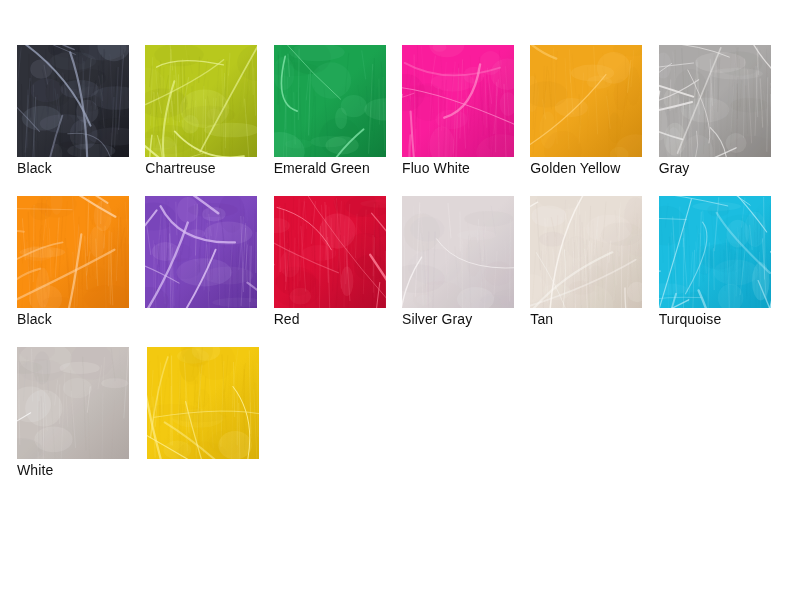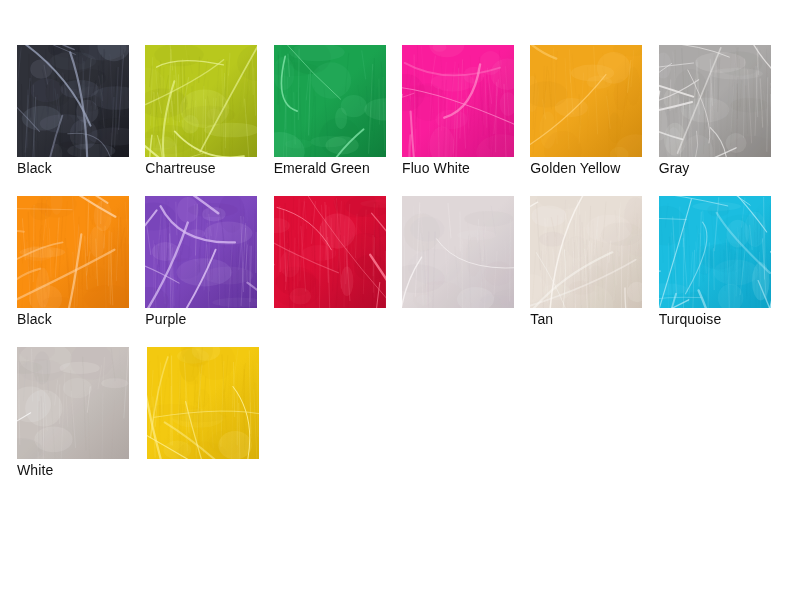--- a/index.html
+++ b/index.html
@@ -857,21 +857,20 @@
             <path d="M42.8 26.5 Q15.6 105.6 -35.6 166.7" fill="none" stroke="#ddc3f5" stroke-width="2.31" opacity="0.72" stroke-linecap="round"></path>
             <path d="M97.0 -2.3 Q23.0 -41.6 -51.9 -53.8" fill="none" stroke="#ddc3f5" stroke-width="1.10" opacity="0.60" stroke-linecap="round"></path>
             <path d="M70.6 53.7 Q44.1 118.7 -5.5 179.8" fill="none" stroke="#ddc3f5" stroke-width="1.87" opacity="0.83" stroke-linecap="round"></path>
             <path d="M89.9 46.3 Q35.0 48.7 15.6 10.3" fill="none" stroke="#ddc3f5" stroke-width="2.34" opacity="0.75" stroke-linecap="round"></path>
             <path d="M11.6 14.4 Q-27.9 66.7 -63.9 90.7" fill="none" stroke="#ddc3f5" stroke-width="1.99" opacity="0.78" stroke-linecap="round"></path>
             <path d="M34.1 87.1 Q-22.5 55.3 -49.7 60.0" fill="none" stroke="#ddc3f5" stroke-width="1.06" opacity="0.56" stroke-linecap="round"></path>
             <path d="M102.4 86.6 Q153.0 123.3 205.3 185.0" fill="none" stroke="#ddc3f5" stroke-width="2.12" opacity="0.51" stroke-linecap="round"></path>
             <rect x="0" y="0" width="112" height="112" fill="#ddc3f5" opacity="0.045"></rect>
           </svg>
         </div>
-        <div class="swatch-label">Purple</div>
       </div>
       <div class="swatch-cell">
         <div class="swatch-tile" style="background: rgb(221, 10, 51);">
           <svg class="fiber-svg" viewBox="0 0 112 112" preserveAspectRatio="none" xmlns="http://www.w3.org/2000/svg">
             <defs>
               <linearGradient id="g11" x1="0" y1="0" x2="1" y2="1">
                 <stop offset="0%" stop-color="#dd0a33"></stop>
                 <stop offset="48%" stop-color="#dd0a33"></stop>
                 <stop offset="100%" stop-color="#b00526"></stop>
               </linearGradient>
@@ -965,20 +964,21 @@
             <path d="M105.8 86.4 Q95.5 161.6 96.3 238.8" fill="none" stroke="#ff7d95" stroke-width="1.03" opacity="0.67" stroke-linecap="round"></path>
             <path d="M-0.4 68.6 Q-79.5 63.1 -147.0 54.0" fill="none" stroke="#ff7d95" stroke-width="1.70" opacity="0.84" stroke-linecap="round"></path>
             <path d="M97.7 17.3 Q138.8 65.4 166.4 115.6" fill="none" stroke="#ff7d95" stroke-width="1.30" opacity="0.68" stroke-linecap="round"></path>
             <path d="M-6.4 17.4 Q5.0 60.7 -23.0 112.7" fill="none" stroke="#ff7d95" stroke-width="1.18" opacity="0.53" stroke-linecap="round"></path>
             <path d="M96.2 58.8 Q119.8 94.0 151.8 145.8" fill="none" stroke="#ff7d95" stroke-width="2.38" opacity="0.85" stroke-linecap="round"></path>
             <path d="M112.6 102.4 Q60.9 43.7 24.9 -14.2" fill="none" stroke="#ff7d95" stroke-width="0.76" opacity="0.61" stroke-linecap="round"></path>
             <path d="M3.0 11.4 Q39.5 21.1 57.4 53.8" fill="none" stroke="#ff7d95" stroke-width="0.95" opacity="0.84" stroke-linecap="round"></path>
             <rect x="0" y="0" width="112" height="112" fill="#ff7d95" opacity="0.045"></rect>
           </svg>
         </div>
+        <div class="swatch-label">Red</div>
       </div>
       <div class="swatch-cell">
         <div class="swatch-tile" style="background: rgb(222, 214, 215);">
           <svg class="fiber-svg" viewBox="0 0 112 112" preserveAspectRatio="none" xmlns="http://www.w3.org/2000/svg">
             <defs>
               <linearGradient id="g12" x1="0" y1="0" x2="1" y2="1">
                 <stop offset="0%" stop-color="#ded6d7"></stop>
                 <stop offset="48%" stop-color="#ded6d7"></stop>
                 <stop offset="100%" stop-color="#c4bac0"></stop>
               </linearGradient>
@@ -1028,20 +1028,21 @@
             <path d="M17.8 6.4 q-2.3 47.1 -4.5 94.2" fill="none" stroke="#faf6f6" stroke-width="1.07" opacity="0.215"></path>
             <path d="M89.2 9.8 q2.2 15.1 4.5 30.1" fill="none" stroke="#c4bac0" stroke-width="0.97" opacity="0.119"></path>
             <path d="M84.9 52.4 q-1.7 43.1 -3.5 86.3" fill="none" stroke="#faf6f6" stroke-width="0.94" opacity="0.070"></path>
             <path d="M87.1 119.8 Q93.8 152.9 118.8 173.4" fill="none" stroke="#faf6f6" stroke-width="1.48" opacity="0.60" stroke-linecap="round"></path>
             <path d="M38.8 118.3 Q6.9 159.2 -31.0 203.9" fill="none" stroke="#faf6f6" stroke-width="1.86" opacity="0.74" stroke-linecap="round"></path>
             <path d="M117.5 71.6 Q57.1 75.6 34.5 42.8" fill="none" stroke="#faf6f6" stroke-width="0.73" opacity="0.83" stroke-linecap="round"></path>
             <path d="M19.6 61.1 Q-7.2 101.9 -3.2 159.4" fill="none" stroke="#faf6f6" stroke-width="1.35" opacity="0.77" stroke-linecap="round"></path>
             <rect x="0" y="0" width="112" height="112" fill="#faf6f6" opacity="0.045"></rect>
           </svg>
         </div>
+        <div class="swatch-label">Silver Gray</div>
       </div>
       <div class="swatch-cell">
         <div class="swatch-tile" style="background: rgb(230, 221, 212);">
           <svg class="fiber-svg" viewBox="0 0 112 112" preserveAspectRatio="none" xmlns="http://www.w3.org/2000/svg">
             <defs>
               <linearGradient id="g13" x1="0" y1="0" x2="1" y2="1">
                 <stop offset="0%" stop-color="#e6ddd4"></stop>
                 <stop offset="48%" stop-color="#e6ddd4"></stop>
                 <stop offset="100%" stop-color="#cdc1b4"></stop>
               </linearGradient>

